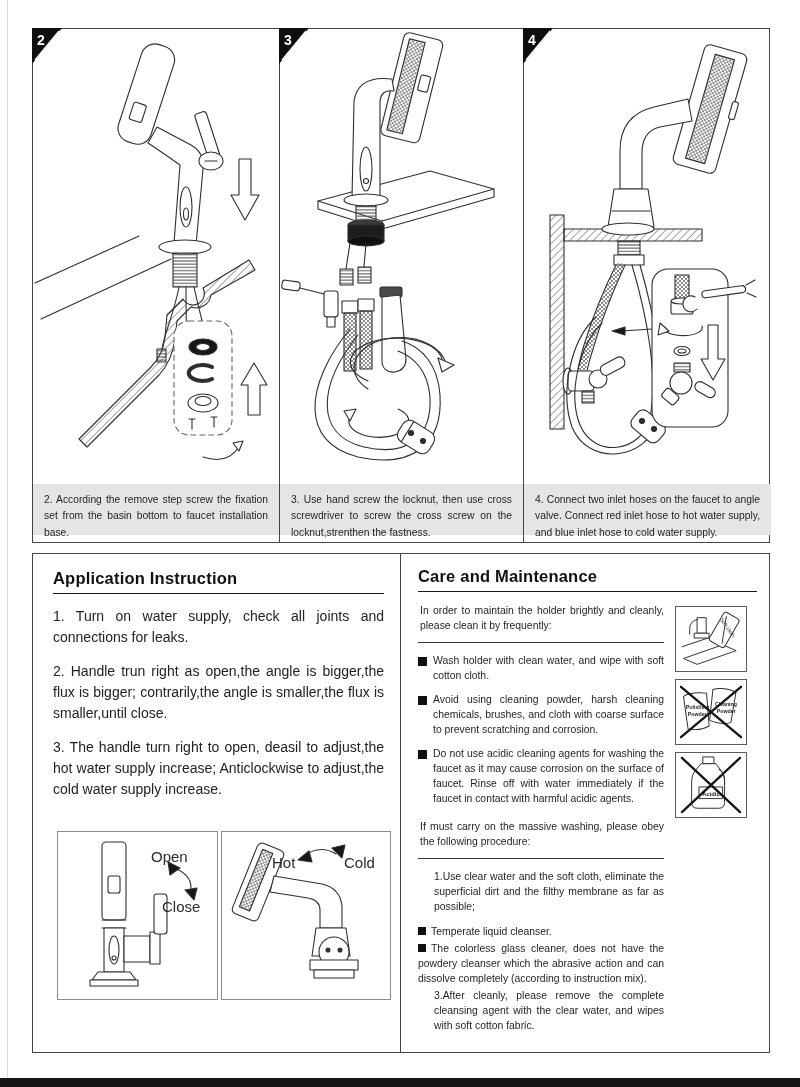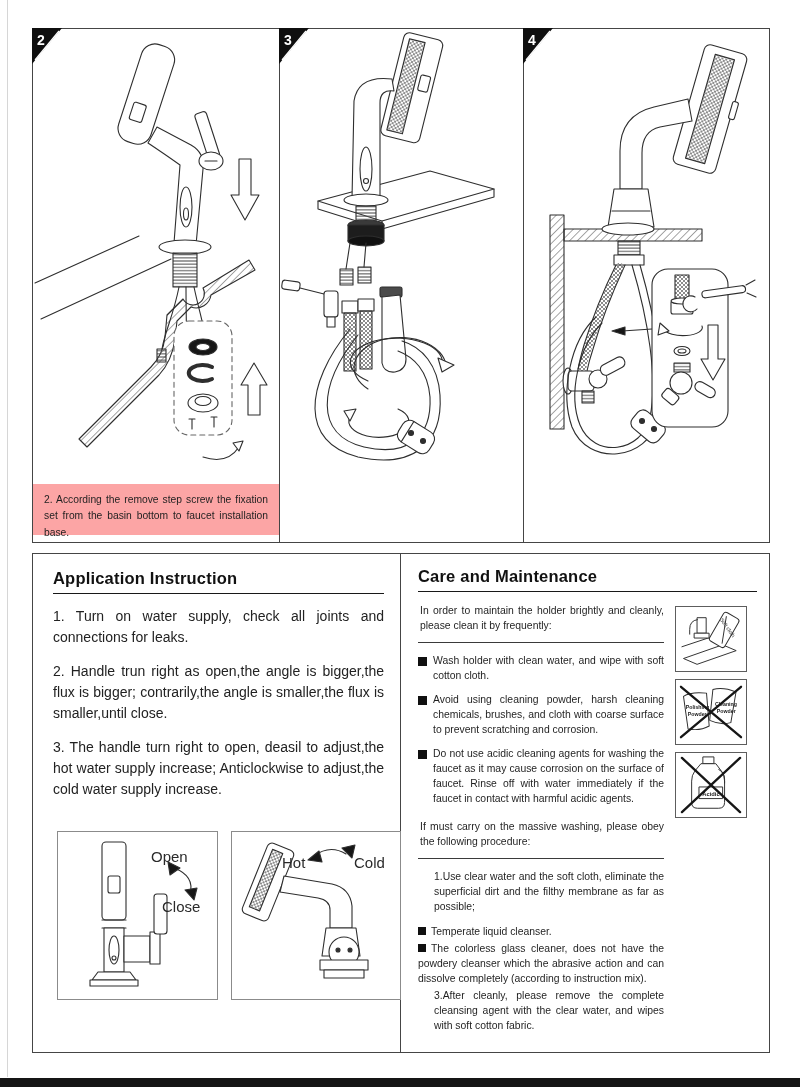--- a/index.html
+++ b/index.html
@@ -14,39 +14,39 @@
   
   .panels-row{
     position:absolute;left:32px;top:28px;width:738px;height:515px;
     display:grid;grid-template-columns:246px 244px 248px;
     border:1px solid #454545;box-sizing:border-box;background:#fff;
   }
   .panel{position:relative;box-sizing:border-box;}
   .panel + .panel{border-left:1px solid #454545;}
   .panel .diagram{height:455px;overflow:hidden;}
   .panel .caption{
-    height:51px;background:#fca5a5;box-sizing:border-box;
+    height:51px;background:#e5e5e5;box-sizing:border-box;
     padding:8px 11px 16px 11px;font-size:10.3px;line-height:1.58;
     text-align:justify;color:#1f1f1f;
   }
   .num-tag{position:absolute;top:-1px;left:-1px;width:30px;height:36px;}
 
   
   .bottom-row{
     position:absolute;left:32px;top:553px;width:738px;height:500px;
     display:grid;grid-template-columns:368px 370px;
     border:1px solid #454545;box-sizing:border-box;background:#fff;
   }
   .box-left{box-sizing:border-box;border-right:1px solid #454545;padding:15px 16px 0 20px;}
   .box-right{box-sizing:border-box;padding:13px 14px 0 17px;}
   h2.sec-title{font-size:16.5px;font-weight:bold;margin:0 0 5px 0;color:#111;letter-spacing:.2px;}
   .title-rule{border:0;border-top:1.6px solid #181818;margin:0 0 12px 0;}
 
   .app-step{font-size:14px;line-height:1.5;text-align:justify;margin:0 0 13px 0;}
-  .mini-diagrams{margin-top:31px;margin-left:4px;display:flex;gap:13px;}
+  .mini-diagrams{margin-top:31px;margin-left:4px;display:flex;gap:3px;}
   .mini-box{border:1px solid #8b8b8b;background:#fff;}
 
   .care-cols{display:flex;align-items:flex-start;}
   .care-text{width:246px;font-size:10.4px;line-height:1.44;text-align:justify;color:#1f1f1f;}
   .care-icons{margin-left:11px;width:72px;display:flex;flex-direction:column;gap:7px;margin-top:2px;}
   .icon-box{border:1px solid #5d5d5d;height:66px;background:#fff;box-sizing:border-box;padding:1px;}
 
   .care-p{margin:0 0 8px 2px;}
   .thin-rule{border:0;border-top:1px solid #3a3a3a;margin:7px 0 11px 0;}
   .bullet{display:flex;margin:0 0 9px 0;}
@@ -172,20 +172,21 @@
           <path d="M64 382 l12 -2 -6 12 z" fill="#fff"></path>
           <g transform="rotate(32 136 408)">
             <rect x="118" y="396" width="36" height="24" rx="8" fill="#fff"></rect>
             <line x1="126" y1="396" x2="126" y2="420"></line>
           </g>
           <circle cx="131" cy="404" r="2.5" fill="#2e2e2e"></circle>
           <circle cx="143" cy="412" r="2.5" fill="#2e2e2e"></circle>
         </g>
       </svg>
     </div>
+    <div class="caption">3. Use hand screw the locknut, then use cross screwdriver to screw the cross screw on the locknut,strenthen the fastness.</div>
     <svg class="num-tag" viewBox="0 0 30 36">
       <polygon points="0,0 30,0 0,36" fill="#0f0f0f"></polygon>
       <line x1="27" y1="3" x2="3" y2="32" stroke="#fff" stroke-width="1.2"></line>
       <text x="5" y="17" font-size="14" font-weight="bold" fill="#fff">3</text>
     </svg>
   </div>
 
   <div class="panel">
     <div class="diagram">
       <svg viewBox="0 0 248 455" width="248" height="455">
@@ -240,20 +241,21 @@
           <g transform="rotate(30 178 360)">
               <rect x="170" y="354" width="22" height="10" rx="5" fill="#fff"></rect>
             </g>
           <g transform="rotate(40 146 368)">
               <rect x="138" y="362" width="16" height="11" rx="3" fill="#fff"></rect>
             </g>
           <path d="M184 296 h10 v34 h7 l-12 21 l-12 -21 h7 z" fill="#fff"></path>
         </g>
       </svg>
     </div>
+    <div class="caption">4. Connect two inlet hoses on the faucet to angle valve. Connect red inlet hose to hot water supply, and blue inlet hose to cold water supply.</div>
     <svg class="num-tag" viewBox="0 0 30 36">
       <polygon points="0,0 30,0 0,36" fill="#0f0f0f"></polygon>
       <line x1="27" y1="3" x2="3" y2="32" stroke="#fff" stroke-width="1.2"></line>
       <text x="5" y="17" font-size="14" font-weight="bold" fill="#fff">4</text>
     </svg>
   </div>
 </div>
 
 <div class="bottom-row">
 

